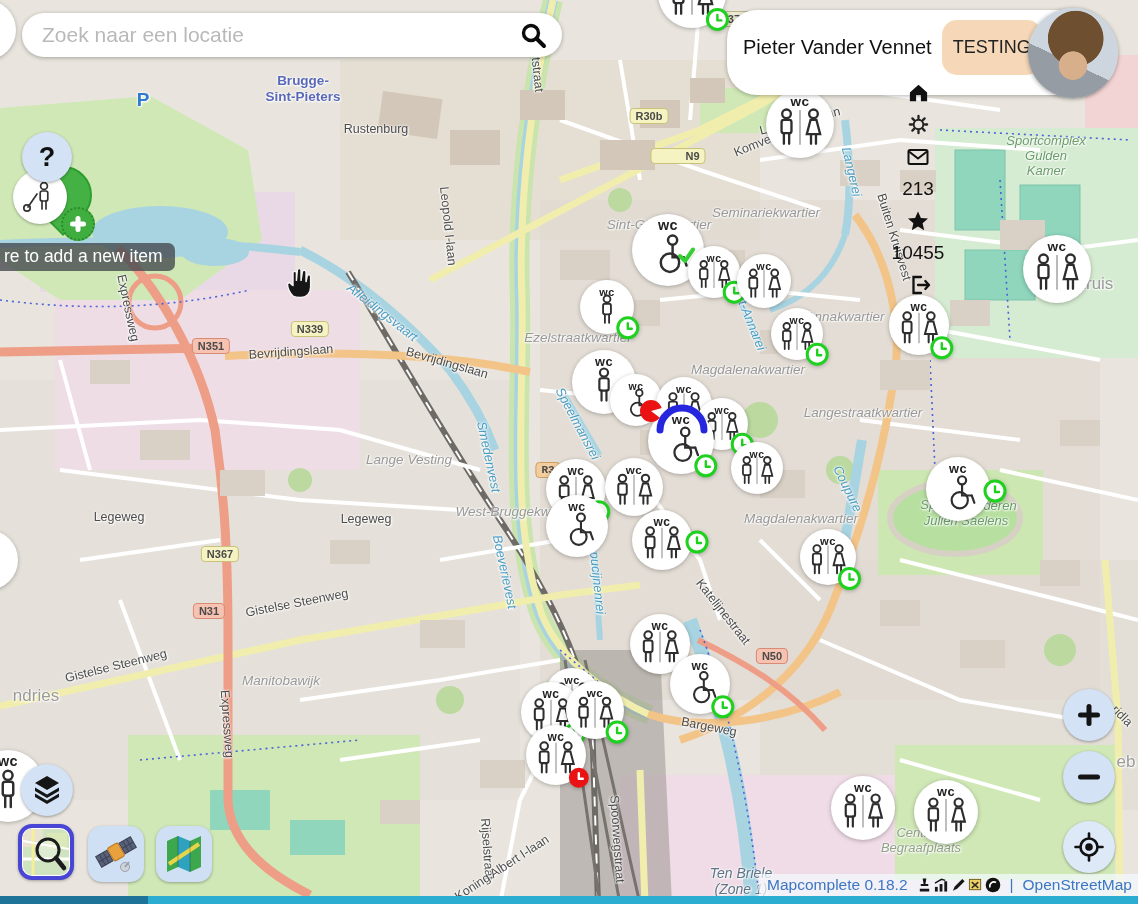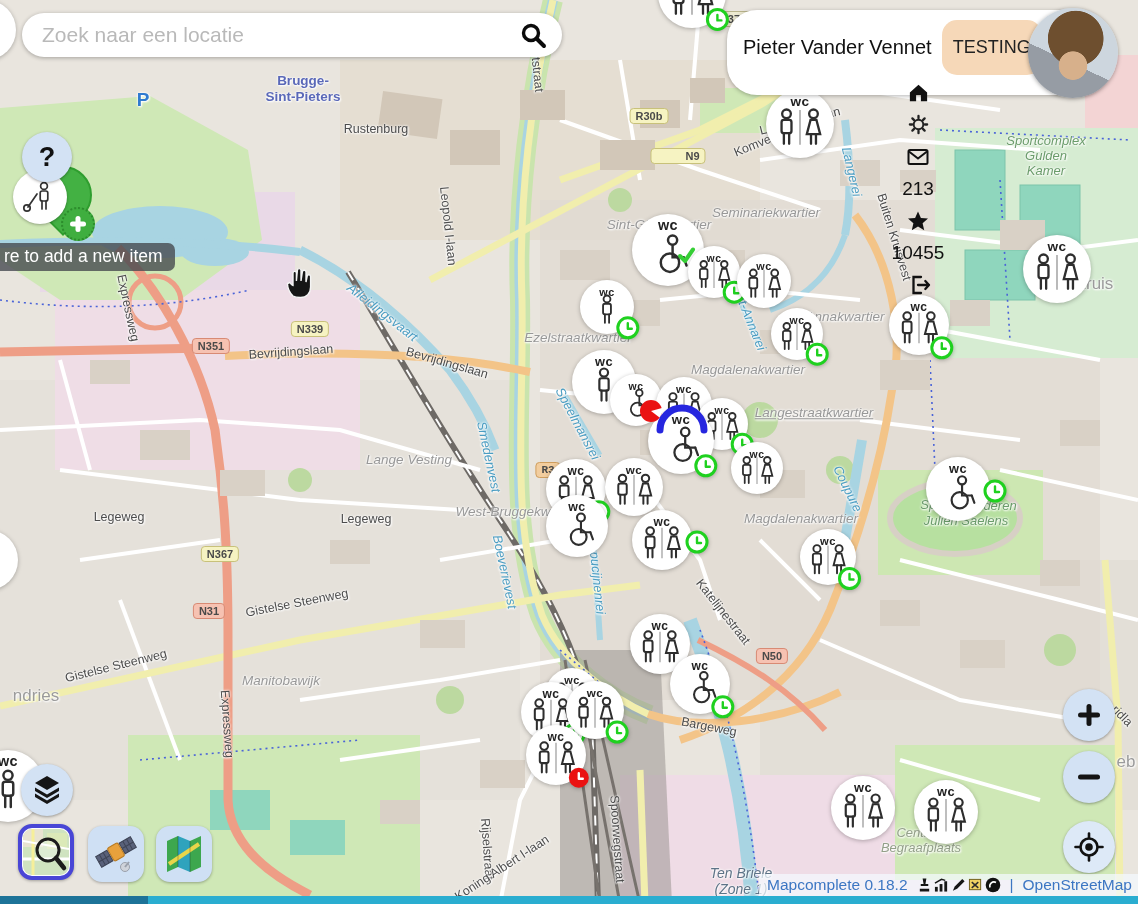--- a/index.html
+++ b/index.html
@@ -245,21 +245,21 @@
       <div class="map-label lbl-street" style="left: 487px; top: 849px; transform: translate(-50%, -50%) rotate(86deg);">Rijselstraat</div>
       <div class="map-label lbl-street" style="left: 502px; top: 868px; transform: translate(-50%, -50%) rotate(-33deg);">Koning Albert I-laan</div>
       <div class="map-label lbl-street" style="left: 894px; top: 237px; transform: translate(-50%, -50%) rotate(73deg);">Buiten Kruisvest</div>
       <div class="map-label lbl-street" style="left: 1122px; top: 716px; transform: translate(-50%, -50%) rotate(45deg);">ridla</div>
       <div class="map-label lbl-quarter" style="left: 281px; top: 681px; transform: translate(-50%, -50%) rotate(0deg);">Manitobawijk</div>
       <div class="map-label lbl-quarter" style="left: 659px; top: 225px; transform: translate(-50%, -50%) rotate(0deg);">Sint-Gilliskwartier</div>
       <div class="map-label lbl-quarter" style="left: 766px; top: 213px; transform: translate(-50%, -50%) rotate(0deg);">Seminariekwartier</div>
       <div class="map-label lbl-quarter" style="left: 578px; top: 338px; transform: translate(-50%, -50%) rotate(0deg);">Ezelstraatkwartier</div>
       <div class="map-label lbl-quarter" style="left: 748px; top: 370px; transform: translate(-50%, -50%) rotate(0deg);">Magdalenakwartier</div>
       <div class="map-label lbl-quarter" style="left: 845px; top: 317px; transform: translate(-50%, -50%) rotate(0deg);">Annakwartier</div>
-      <div class="map-label lbl-quarter" style="left: 814px; top: 413px; transform: translate(-50%, -50%) rotate(0deg); text-decoration: underline;">Langestraatkwartier</div>
+      <div class="map-label lbl-quarter" style="left: 863px; top: 413px; transform: translate(-50%, -50%) rotate(0deg);">Langestraatkwartier</div>
       <div class="map-label lbl-quarter" style="left: 801px; top: 519px; transform: translate(-50%, -50%) rotate(0deg);">Magdalenakwartier</div>
       <div class="map-label lbl-quarter" style="left: 503px; top: 512px; transform: translate(-50%, -50%) rotate(0deg);">West-Bruggekw</div>
       <div class="map-label lbl-quarter" style="left: 409px; top: 460px; transform: translate(-50%, -50%) rotate(0deg);">Lange Vesting</div>
       <div class="map-label lbl-big" style="left: 36px; top: 696px; transform: translate(-50%, -50%) rotate(0deg);">ndries</div>
       <div class="map-label lbl-big" style="left: 1094px; top: 284px; transform: translate(-50%, -50%) rotate(0deg);">Kruis</div>
       <div class="map-label lbl-big" style="left: 1126px; top: 762px; transform: translate(-50%, -50%) rotate(0deg);">eb</div>
       <div class="map-label lbl-water" style="left: 382px; top: 313px; transform: translate(-50%, -50%) rotate(38deg);">Afleidingsvaart</div>
       <div class="map-label lbl-water" style="left: 488px; top: 457px; transform: translate(-50%, -50%) rotate(78deg);">Smedenvest</div>
       <div class="map-label lbl-water" style="left: 577px; top: 424px; transform: translate(-50%, -50%) rotate(62deg);">Speelmansrei</div>
       <div class="map-label lbl-water" style="left: 504px; top: 572px; transform: translate(-50%, -50%) rotate(78deg);">Boeverievest</div>

